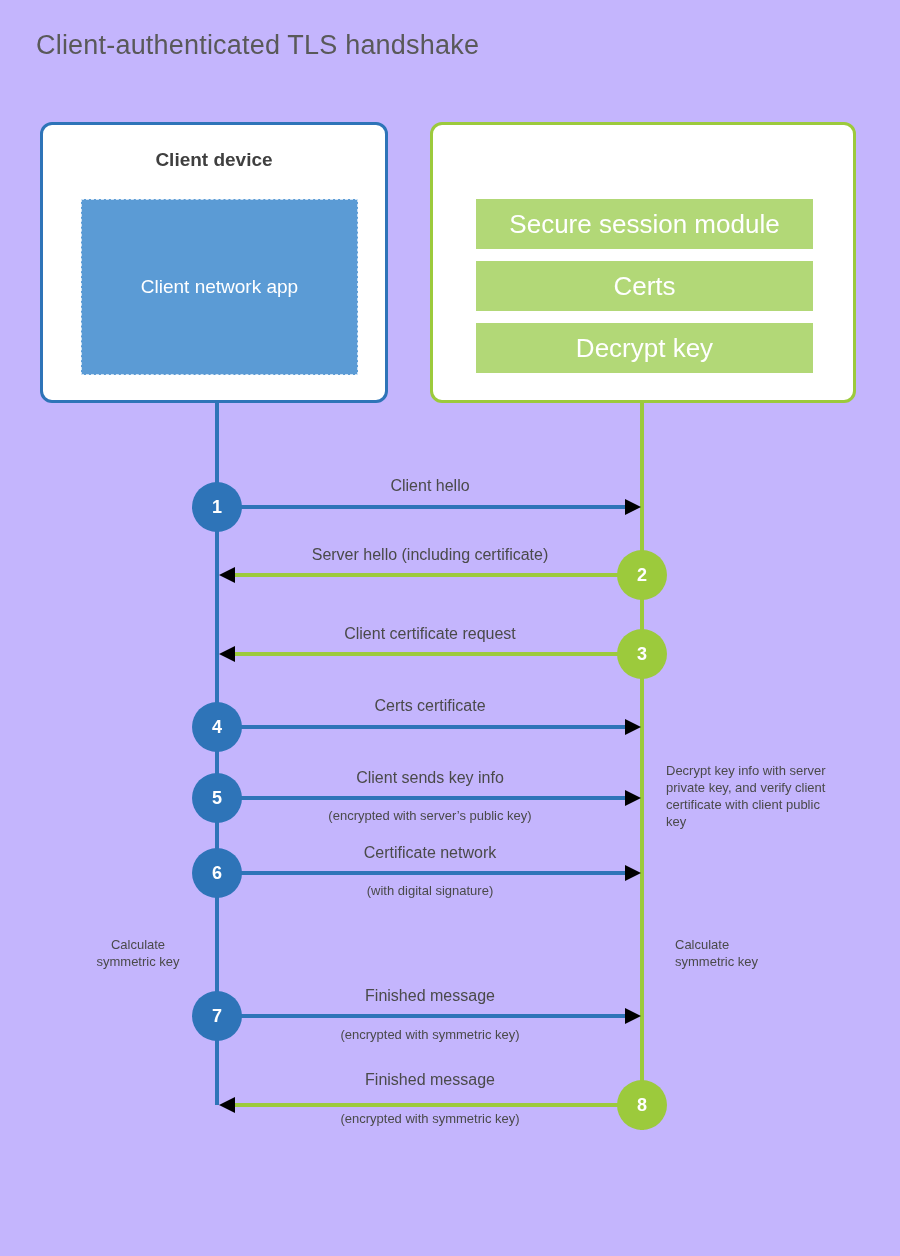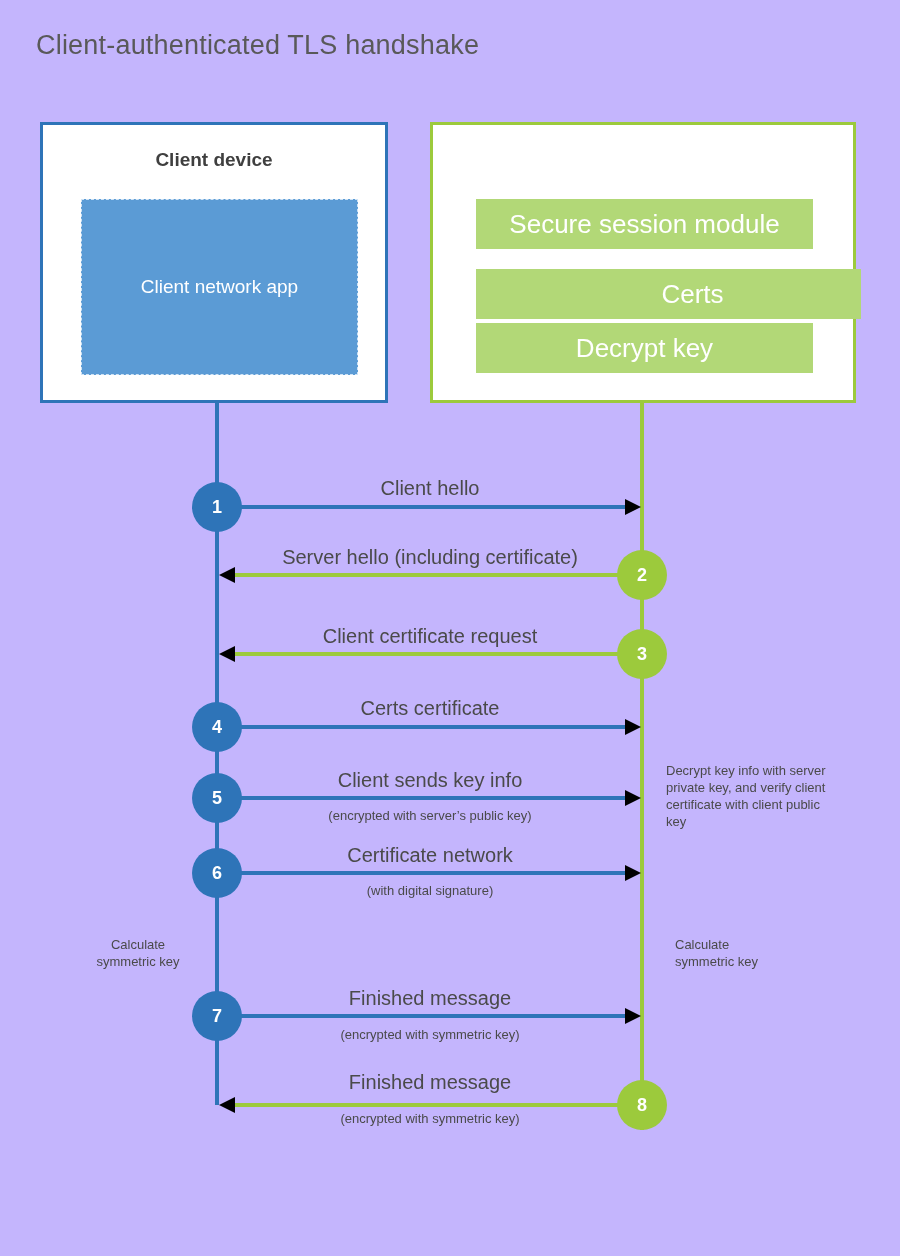--- a/index.html
+++ b/index.html
@@ -5,42 +5,42 @@
   html,body { margin:0; padding:0; background:#ffffff; }
   #canvas {
     position:relative; width:900px; height:1256px; background:#c4b5fd;
     font-family:Liberation Sans, sans-serif; overflow:hidden;
   }
   .page-title {
     position:absolute; left:36px; top:30px;
     font-size:27px; font-weight:300; letter-spacing:0.2px; color:var(--title-color);
   }
   
-  .actor-box { position:absolute; top:122px; height:281px; box-sizing:border-box; background:#fff; }
+  .actor-box { position:absolute; top:122px; height:281px; box-sizing:border-box; background:#fff;border-radius:12px; }
   .client-box { left:40px; width:348px; border:3px solid var(--blue); }
   .server-box { left:430px; width:426px; border:3px solid var(--green); }
   .actor-title {
     position:absolute; left:0; right:0; top:24px; text-align:center;
     font-size:19px; font-weight:bold; color:var(--heading-color);
   }
   .client-module {
     position:absolute; left:38px; top:74px; width:277px; height:176px;
     background:var(--blue-fill); border:1px dashed #cfe3f5; box-sizing:border-box;
     display:flex; align-items:center; justify-content:center;
   }
   .client-module span {
     display:block; width:180px; text-align:center;
     color:#ffffff; font-size:19px; line-height:26px;
   }
   .server-bar {
     position:absolute; left:43px; width:337px; height:50px;
     background:var(--green-fill); color:#ffffff; font-size:26px;
     display:flex; align-items:center; justify-content:center; text-align:center;
   }
-  .bar-1 { top:74px; } .bar-2 { top:144px;padding-left:48px; } .bar-3 { top:198px; }
+  .bar-1 { top:74px; } .bar-2 { top:136px; } .bar-3 { top:198px; }
   
   .lifeline { position:absolute; width:4px; z-index:1; }
   .lifeline.client { left:215px; top:400px; height:705px; background:var(--blue); }
   .lifeline.server { left:640px; top:400px; height:730px; background:var(--green); }
   
   .step-circle {
     position:absolute; width:50px; height:50px; border-radius:50%; z-index:3;
     color:#fff; font-size:18px; font-weight:bold;
     display:flex; align-items:center; justify-content:center;
   }
@@ -52,21 +52,21 @@
   .green-a { background:var(--green); }
   .head { position:absolute; width:0; height:0; top:-6px;
           border-top:8px solid transparent; border-bottom:8px solid transparent; }
   .arrow.dir-right .head { right:-15px; border-left:16px solid; }
   .arrow.dir-left  .head { left:-15px;  border-right:16px solid; }
   .blue-a .head  { border-left-color:var(--blue);  border-right-color:var(--blue); }
   .green-a .head { border-left-color:var(--green); border-right-color:var(--green); }
   
   .msg-label {
     position:absolute; left:240px; width:380px; text-align:center;
-    font-size:20px; color:var(--text-color);
+    font-size:16px; color:var(--text-color);
   }
   .msg-sub {
     position:absolute; left:240px; width:380px; text-align:center;
     font-size:13px; color:var(--text-color);
   }
   
   .side-note { position:absolute; font-size:13px; line-height:17px; color:var(--text-color); }
   .note-decrypt { left:666px; top:762px; width:162px; text-align:left; }
   .note-calc-left { left:82px; top:936px; width:112px; text-align:center; }
   .note-calc-right { left:675px; top:936px; width:112px; text-align:left; }

